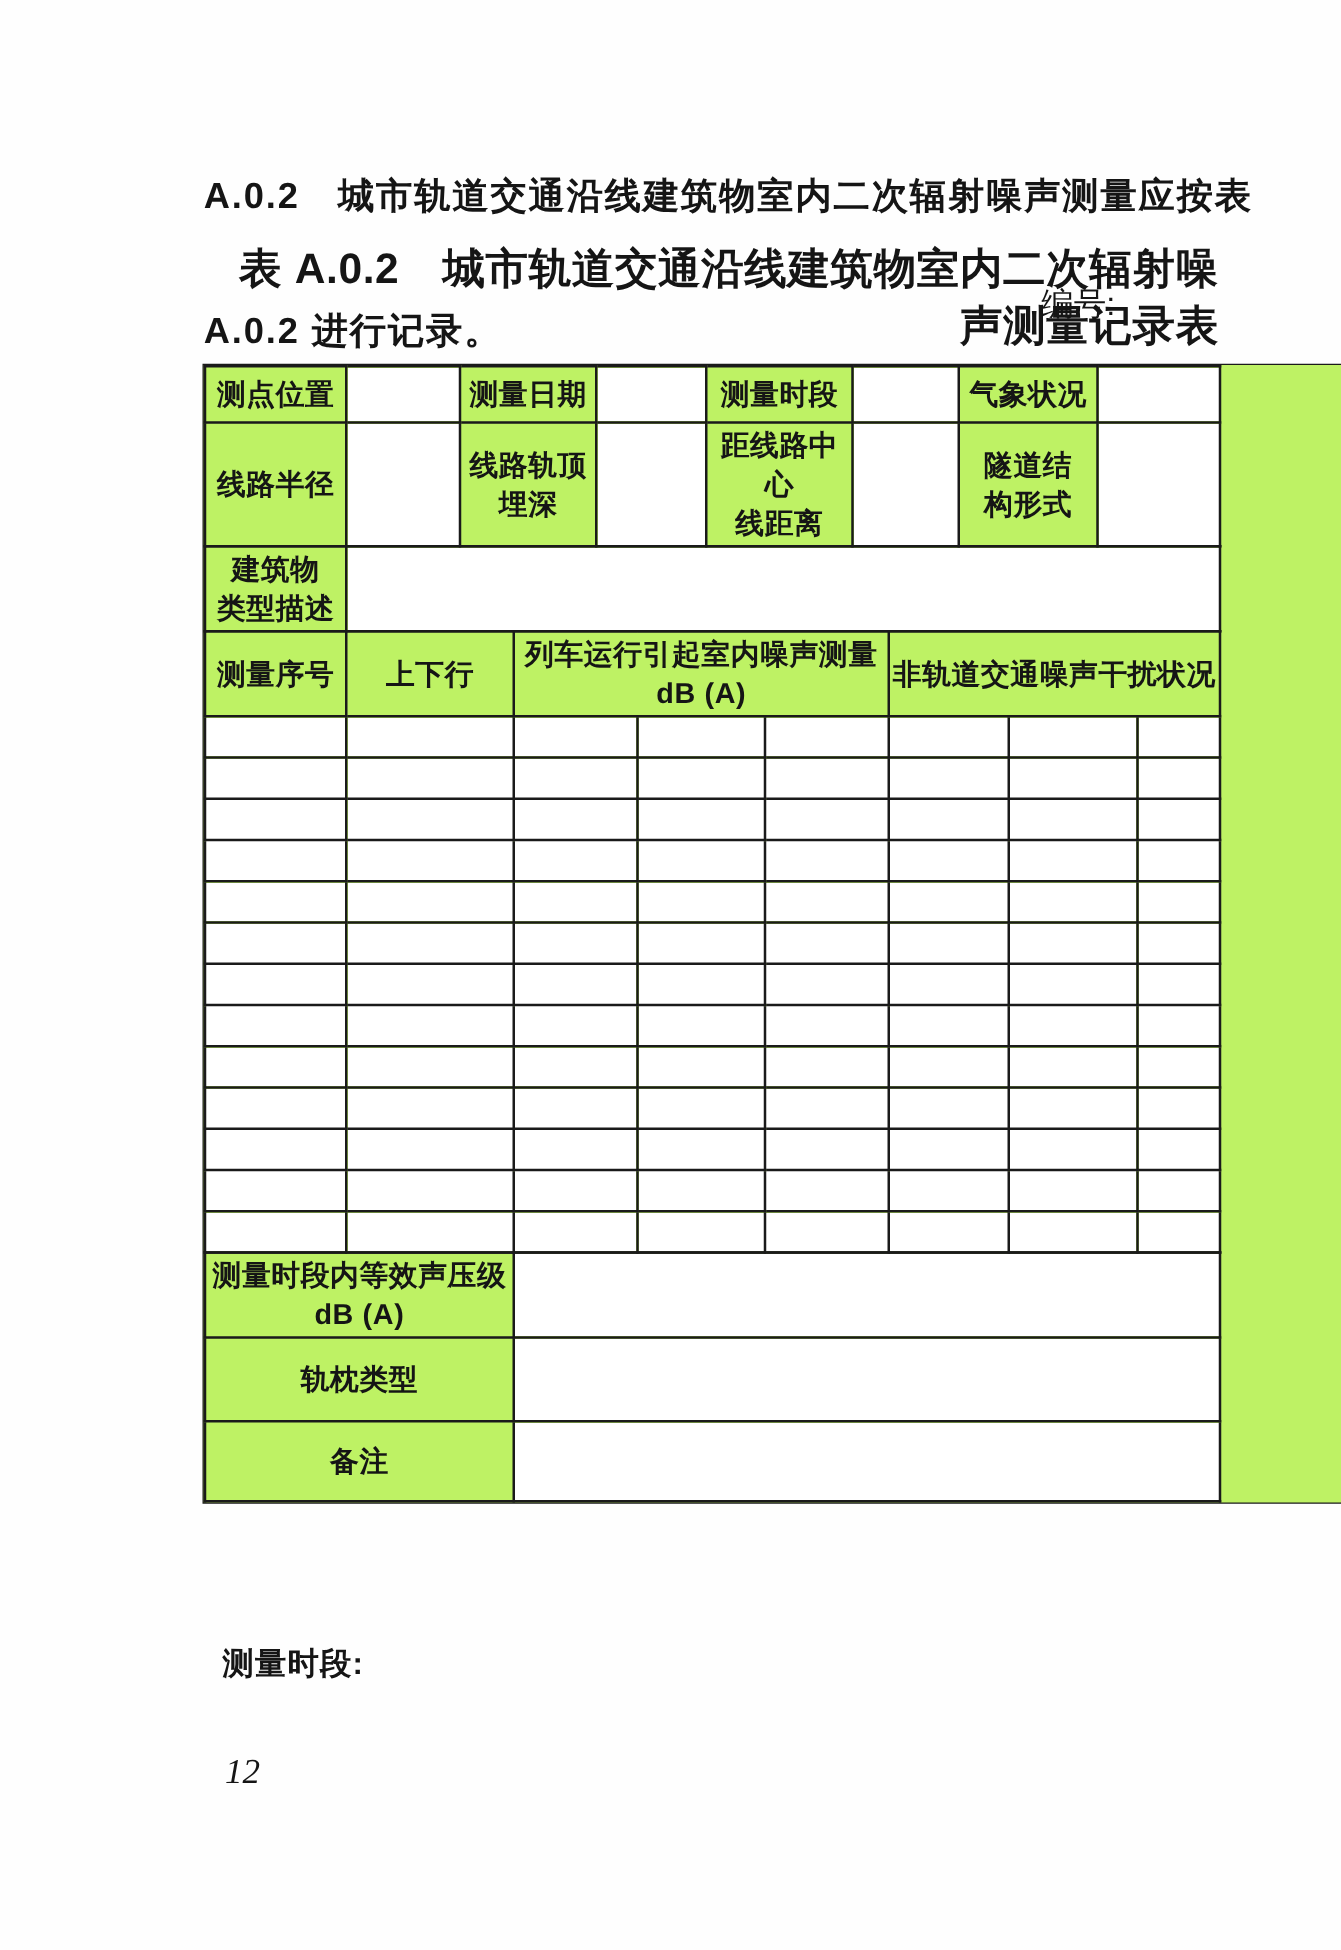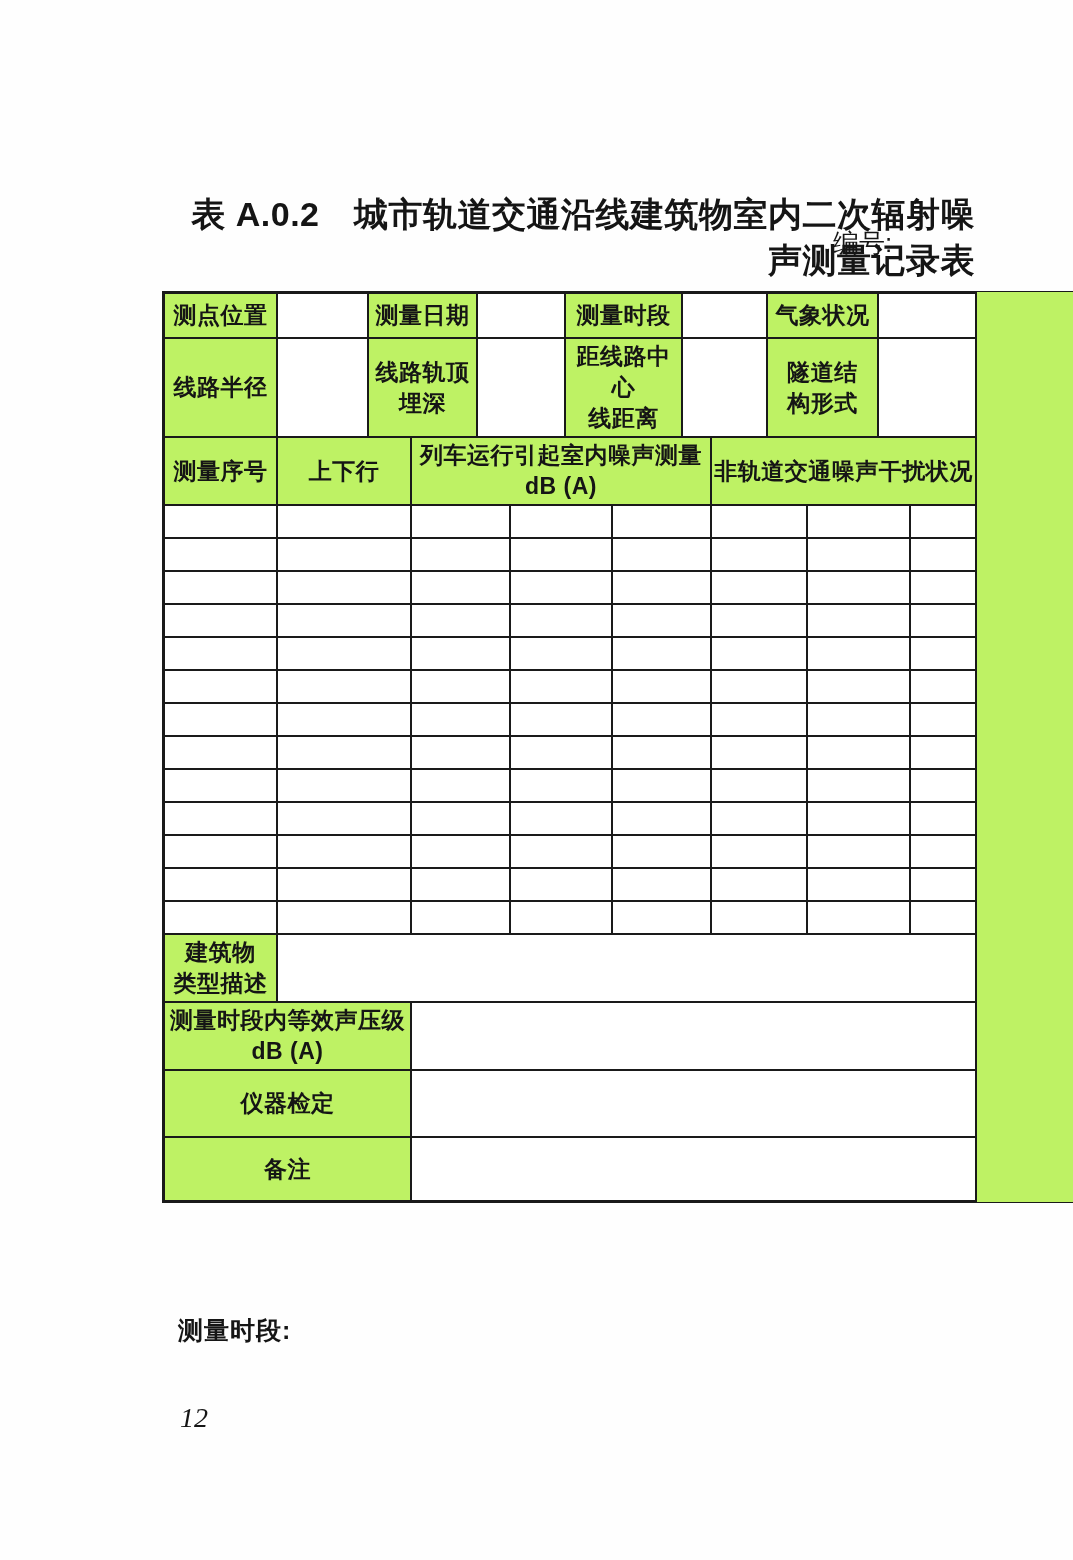--- a/index.html
+++ b/index.html
@@ -75,20 +75,24 @@
     position: absolute; left: 180px; top: 1402px;
     font-family: "Liberation Serif", serif; font-style: italic;
     font-size: 28px; font-weight: 500;
   }
 </style>
 </head>
 <body>
 
 <div class="page">
 
+  <div class="para">
+    <div>A.0.2　城市轨道交通沿线建筑物室内二次辐射噪声测量应按表</div>
+    <div>A.0.2 进行记录。</div>
+  </div>
 
   <div class="title">表 A.0.2　城市轨道交通沿线建筑物室内二次辐射噪声测量记录表</div>
 
   <div class="bianhao">编号:</div>
 
   <div class="form">
 
     <table class="t tA">
       <colgroup>
         <col style="width:113px">
@@ -115,20 +119,34 @@
           <td class="lbl">线路半径</td>
           <td class="val"></td>
           <td class="lbl">线路轨顶
 埋深</td>
           <td class="val"></td>
           <td class="lbl">距线路中心
 线距离</td>
           <td class="val"></td>
           <td class="lbl">隧道结
 构形式</td>
+          <td class="val"></td>
+        </tr>
+      </tbody>
+    </table>
+
+    <table class="t tB">
+      <colgroup>
+        <col style="width:113px">
+          <col style="width:699px">
+      </colgroup>
+      <tbody>
+        <tr class="rB">
+          <td class="lbl">建筑物
+类型描述</td>
           <td class="val"></td>
         </tr>
       </tbody>
     </table>
 
     <table class="t tC">
       <colgroup>
         <col style="width:113px">
           <col style="width:134px">
         <col style="width:99px">
@@ -274,47 +292,33 @@
             <td class="val"></td>
             <td class="val"></td>
             <td class="val"></td>
             <td class="val"></td>
             <td class="val"></td>
             <td class="val"></td>
           </tr>
         </tbody>
     </table>
 
-    <table class="t tB">
-      <colgroup>
-        <col style="width:113px">
-          <col style="width:699px">
-      </colgroup>
-      <tbody>
-        <tr class="rB">
-          <td class="lbl">建筑物
-类型描述</td>
-          <td class="val"></td>
-        </tr>
-      </tbody>
-    </table>
-
     <table class="t tD">
       <colgroup>
         <col style="width:247px">
           <col style="width:565px">
       </colgroup>
       <tbody>
         <tr class="rD1">
           <td class="lbl">测量时段内等效声压级
 dB (A)</td>
           <td class="val"></td>
         </tr>
         <tr class="rD3">
-          <td class="lbl">仪器检定</td>
+          <td class="lbl">轨枕类型</td>
           <td class="val"></td>
         </tr>
         <tr class="rD4">
           <td class="lbl">备注</td>
           <td class="val"></td>
         </tr>
       </tbody>
     </table>
 
   </div>

